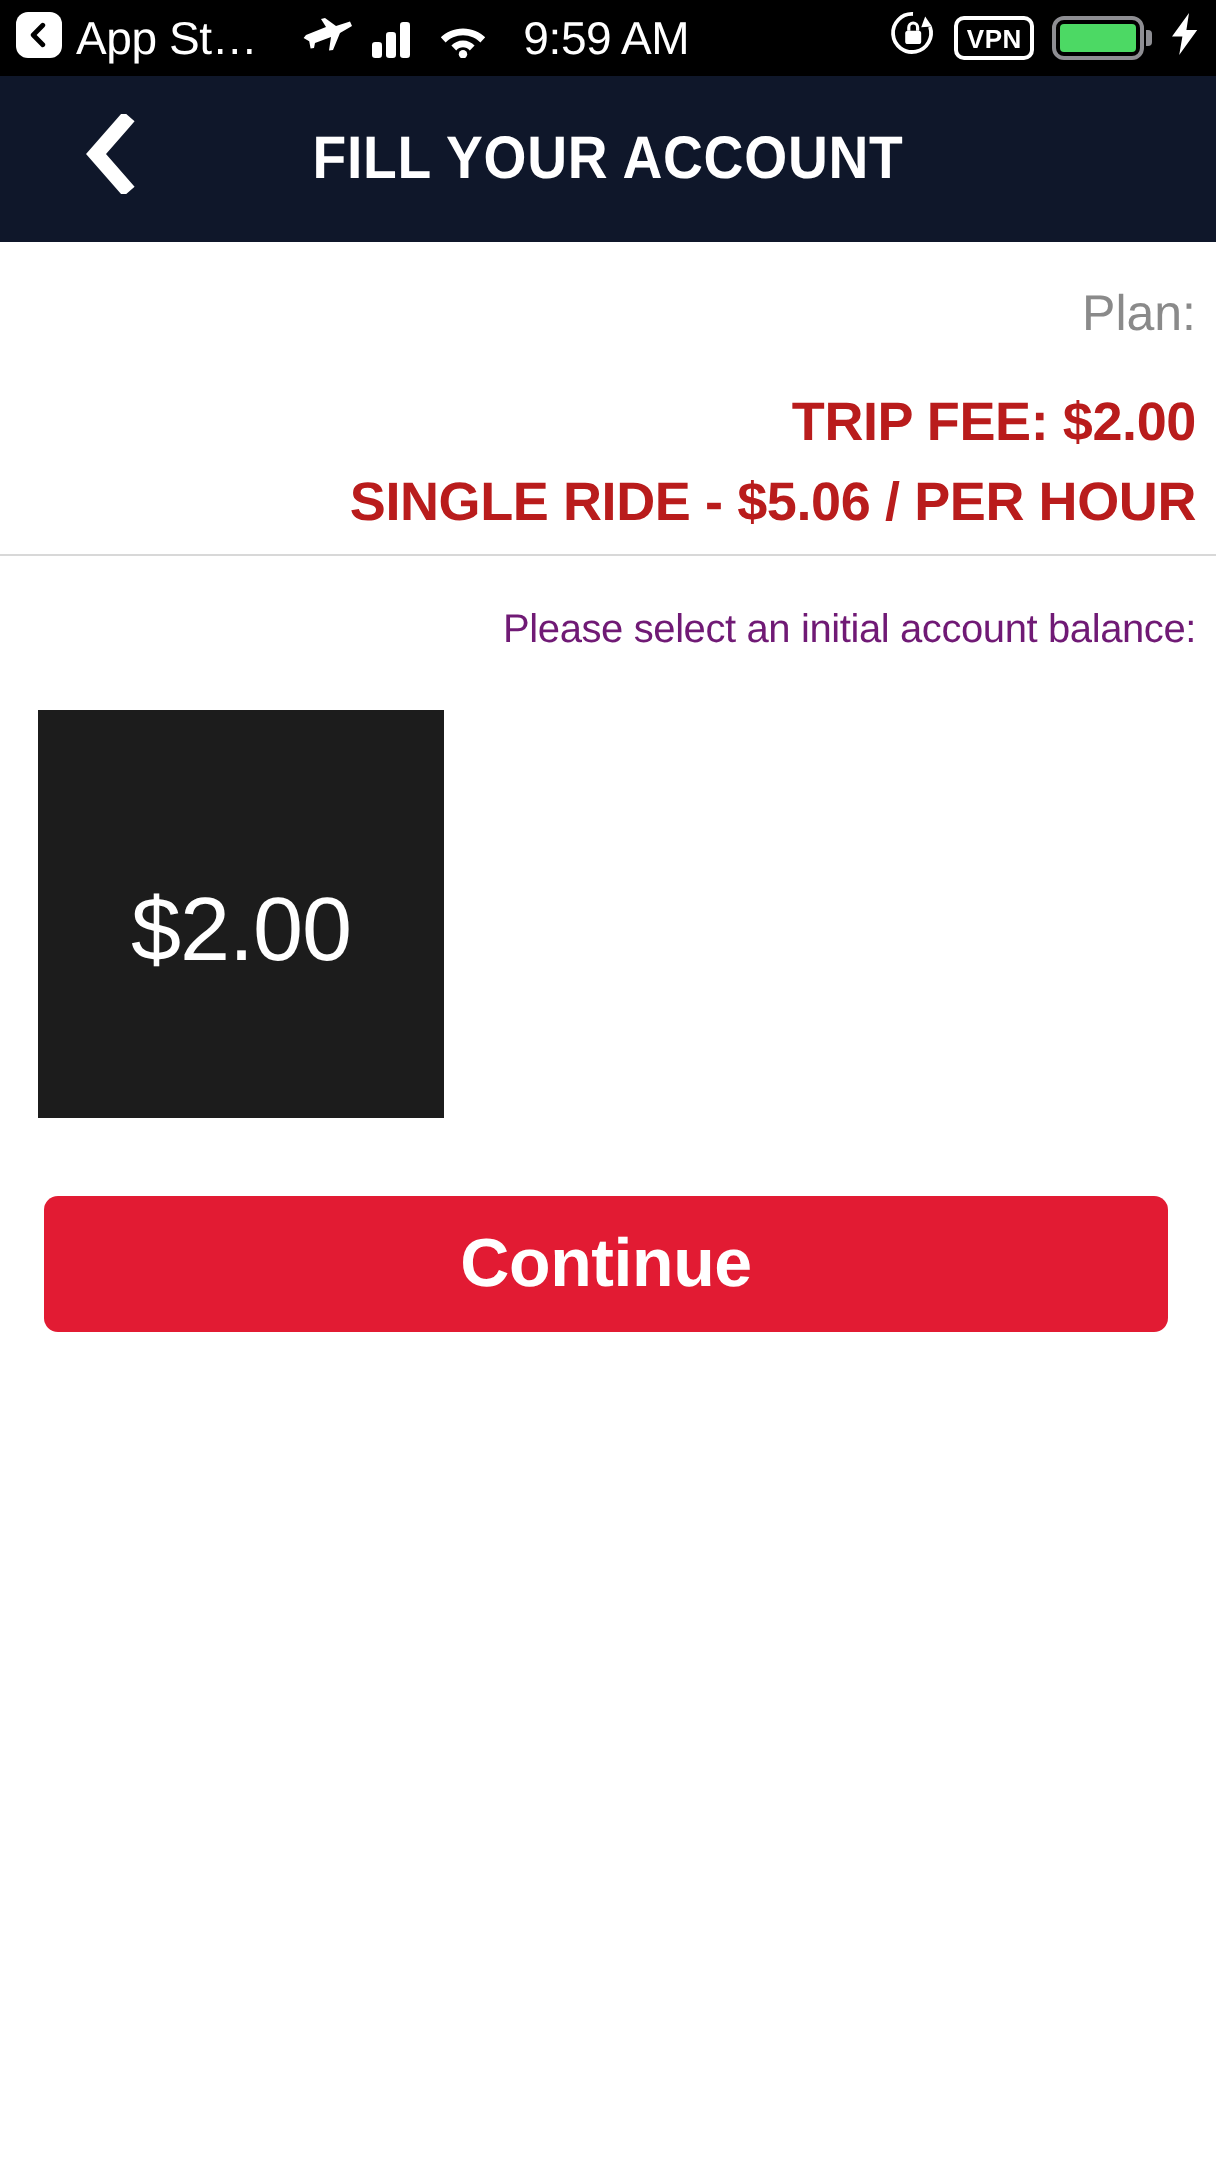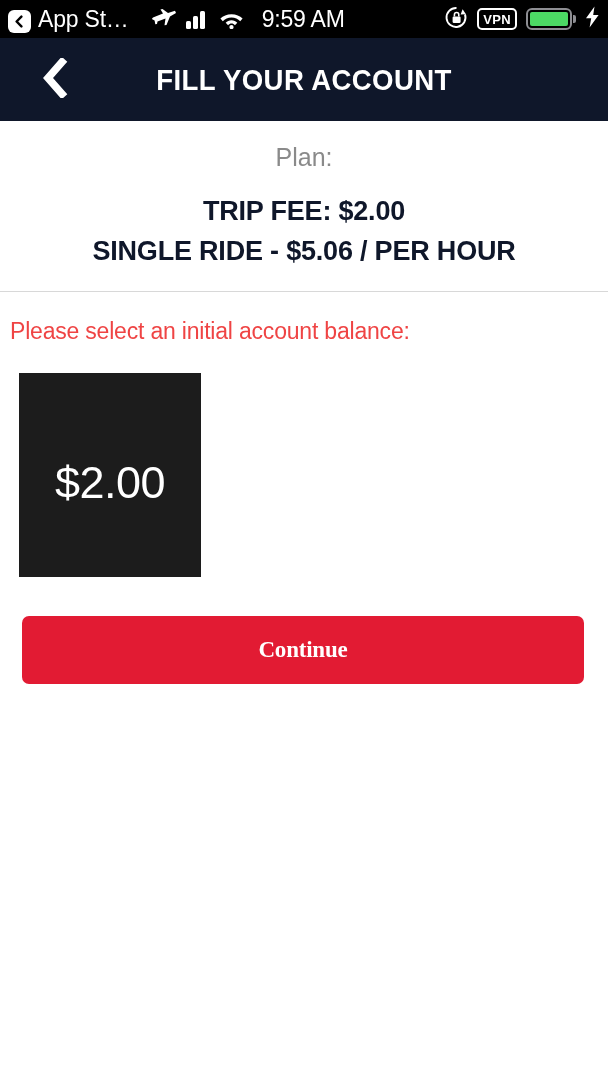--- a/index.html
+++ b/index.html
@@ -21,21 +21,21 @@
     background: #000000;
     display: flex;
     align-items: center;
     padding: 0 10px 0 8px;
     box-sizing: border-box;
     color: #ffffff;
     position: relative;
   }
   .status-left {
     display: flex;
-    align-items: flex-end;
+    align-items: flex-start;
     gap: 7px;
     flex: 0 0 auto;
   }
   .back-badge {
     width: 23px;
     height: 23px;
     background: #ffffff;
     border-radius: 6px;
     display: flex;
     align-items: center;
@@ -134,54 +134,54 @@
     color: #ffffff;
     font-size: 30px;
     font-weight: bold;
     letter-spacing: 0.4px;
     transform: scaleX(0.92);
     font-family: "Liberation Sans Narrow", "Liberation Sans", sans-serif;
   }
 
   
   .plan-section {
-    padding: 22px 10px 20px 10px;
-    text-align: center;
+    padding: 22px 10px 6px 10px;
+    text-align: right;
     border-bottom: 1px solid #d8d8d8;
   }
   .plan-label {
     font-size: 25px;
     color: #8a8a8a;
     margin-bottom: 19px;
   }
   .plan-line {
     font-size: 27px;
     font-weight: bold;
-    color: #0f172a;
+    color: #b91c1c;
     line-height: 1.49;
     letter-spacing: -0.2px;
   }
 
   
   .select-prompt {
-    text-align: left;
-    font-size: 23px;
-    color: #ef4444;
+    text-align: right;
+    font-size: 20px;
+    color: #701a75;
     padding: 26px 10px 0 10px;
     letter-spacing: -0.2px;
   }
 
   
   .amount-row {
     padding: 28px 0 0 19px;
     display: flex;
     gap: 16px;
   }
   .amount-tile {
-    width: 182px;
+    width: 203px;
     height: 204px;
     background: #1c1c1c;
     display: flex;
     align-items: center;
     justify-content: center;
     cursor: pointer;
     box-sizing: border-box;
   }
   .amount-tile-label {
     color: #ffffff;
@@ -195,23 +195,23 @@
   .continue-wrap {
     padding: 39px 24px 0 22px;
   }
   .continue-btn {
     width: 100%;
     height: 68px;
     background: #e21b33;
     border: none;
     border-radius: 7px;
     color: #ffffff;
-    font-size: 23px;
+    font-size: 34px;
     font-weight: bold;
-    font-family: Liberation Serif, serif;
+    font-family: Liberation Sans, sans-serif;
     cursor: pointer;
     letter-spacing: -0.2px;
     display: flex;
     align-items: center;
     justify-content: center;
   }
 </style>
 </head>
 <body>
 

